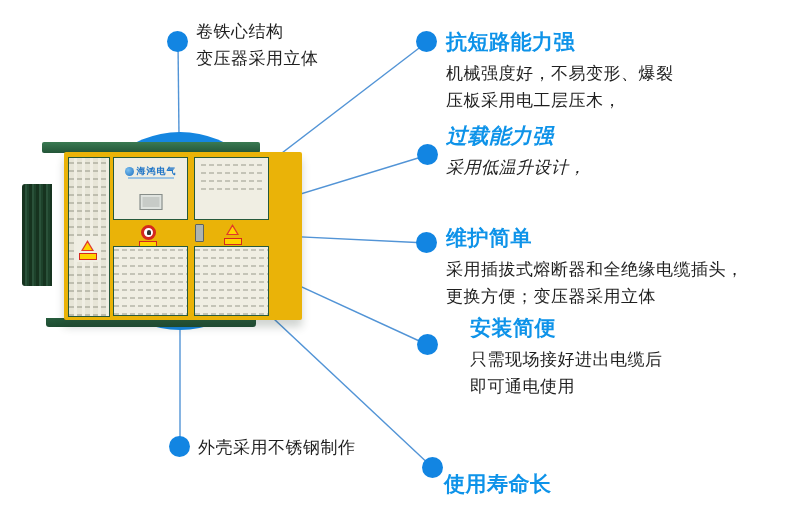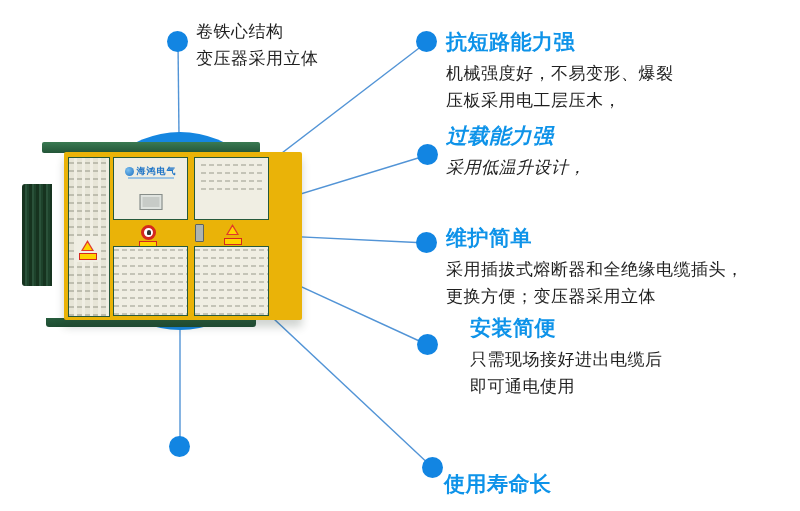--- a/index.html
+++ b/index.html
@@ -172,17 +172,18 @@
   <p>更换方便；变压器采用立体</p>
 </div>
 
 <div class="callout" style="left:446px;top:316px;margin-left:24px;">
   <h3>安装简便</h3>
   <p>只需现场接好进出电缆后</p>
   <p>即可通电使用</p>
 </div>
 
 <div class="callout" style="left:198px;top:434px;">
+  <p>外壳采用不锈钢制作</p>
 </div>
 
 <div class="callout" style="left:444px;top:472px;">
   <h3>使用寿命长</h3>
 </div>
 
 </body></html>

